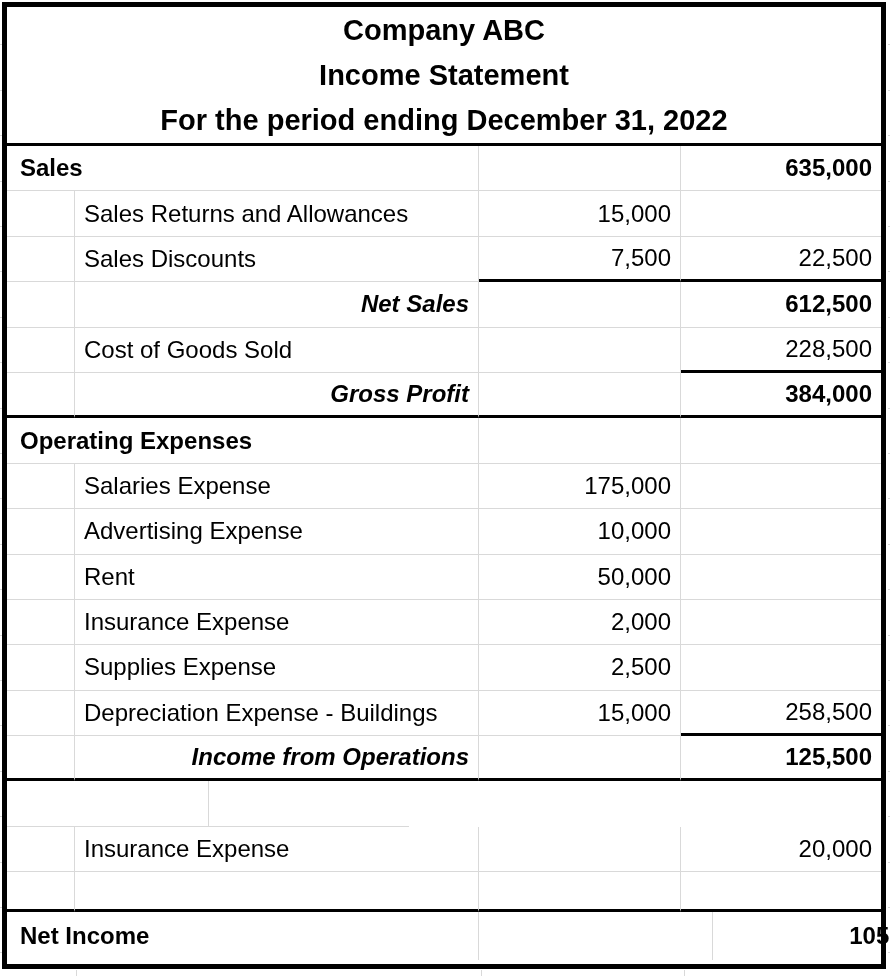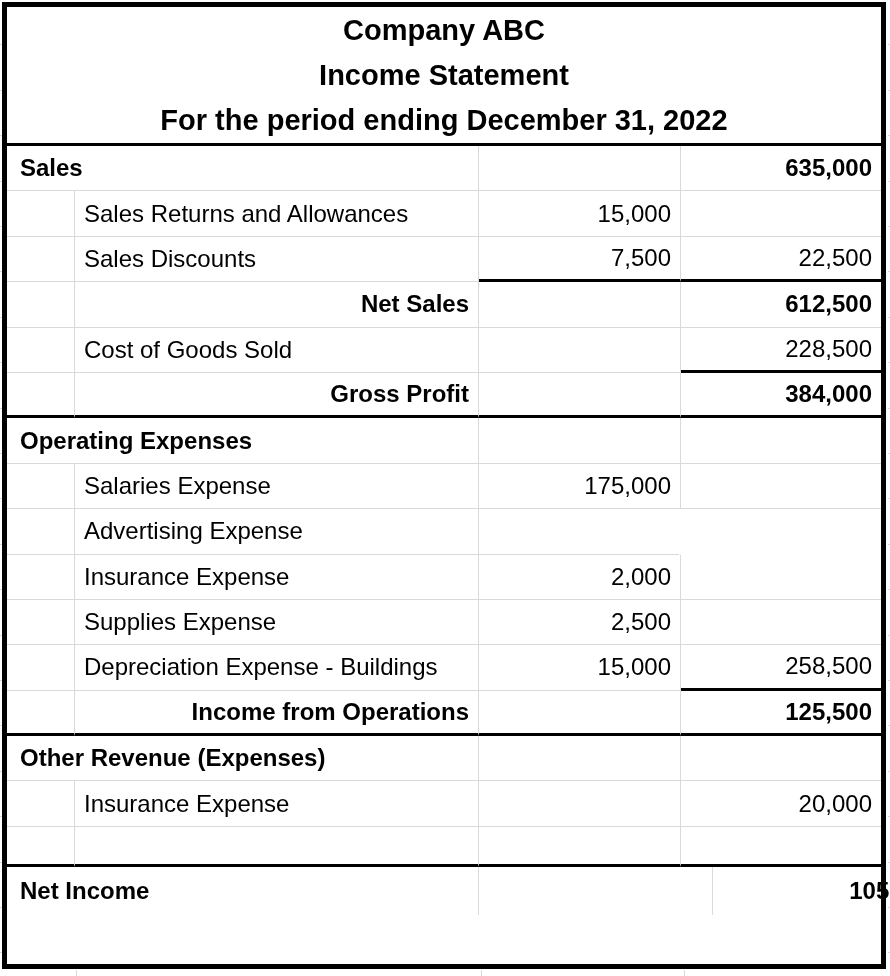--- a/index.html
+++ b/index.html
@@ -36,21 +36,21 @@
     border-bottom:1px solid var(--grid);overflow:hidden;white-space:nowrap;}
   .row.last .cell{border-bottom:none;}
   .c1{width:68px;border-right:1px solid var(--grid);flex:none;}
   .c2{width:404px;border-right:1px solid var(--grid);padding:0 9px;flex:none;}
   .span12{width:472px;border-right:1px solid var(--grid);padding:0 13px;
     font-weight:700;flex:none;}
   .c3{width:202px;border-right:1px solid var(--grid);justify-content:flex-end;
     padding-right:9px;flex:none;}
   .c4{width:200px;justify-content:flex-end;padding-right:9px;flex:none;}
 
-  .subtotal .c2{justify-content:flex-end;font-weight:700;}
+  .subtotal .c2{justify-content:flex-end;font-weight:700;font-style:italic;}
   .section .c4,.subtotal .c4{font-weight:700;}
 
   .u-black{border-bottom:3px solid var(--border);}
   .sep-below .cell{border-bottom:3px solid var(--border);}
 </style>
 </head>
 <body>
 
 <div class="stage">
 
@@ -111,20 +111,27 @@
         </div>
         <div class="row detail">
           <div class="cell c1"></div>
           <div class="cell c2 label">Salaries Expense</div>
           <div class="cell c3 num">175,000</div>
           <div class="cell c4 num"></div>
         </div>
         <div class="row detail">
           <div class="cell c1"></div>
           <div class="cell c2 label">Advertising Expense</div>
+          <div class="cell c3 num">10,000</div>
+          <div class="cell c4 num"></div>
+        </div>
+        <div class="row detail">
+          <div class="cell c1"></div>
+          <div class="cell c2 label">Rent</div>
+          <div class="cell c3 num">50,000</div>
           <div class="cell c4 num"></div>
         </div>
         <div class="row detail">
           <div class="cell c1"></div>
           <div class="cell c2 label">Insurance Expense</div>
           <div class="cell c3 num">2,000</div>
           <div class="cell c4 num"></div>
         </div>
         <div class="row detail">
           <div class="cell c1"></div>
@@ -138,21 +145,20 @@
           <div class="cell c3 num">15,000</div>
           <div class="cell c4 num u-black">258,500</div>
         </div>
         <div class="row subtotal sep-below">
           <div class="cell c1"></div>
           <div class="cell c2 label">Income from Operations</div>
           <div class="cell c3 num"></div>
           <div class="cell c4 num">125,500</div>
         </div>
         <div class="row section">
-          <div class="cell span12 label">Other Revenue (Expenses)</div>
           <div class="cell c3 num"></div>
           <div class="cell c4 num"></div>
         </div>
         <div class="row detail">
           <div class="cell c1"></div>
           <div class="cell c2 label">Insurance Expense</div>
           <div class="cell c3 num"></div>
           <div class="cell c4 num">20,000</div>
         </div>
         <div class="row empty sep-below">

